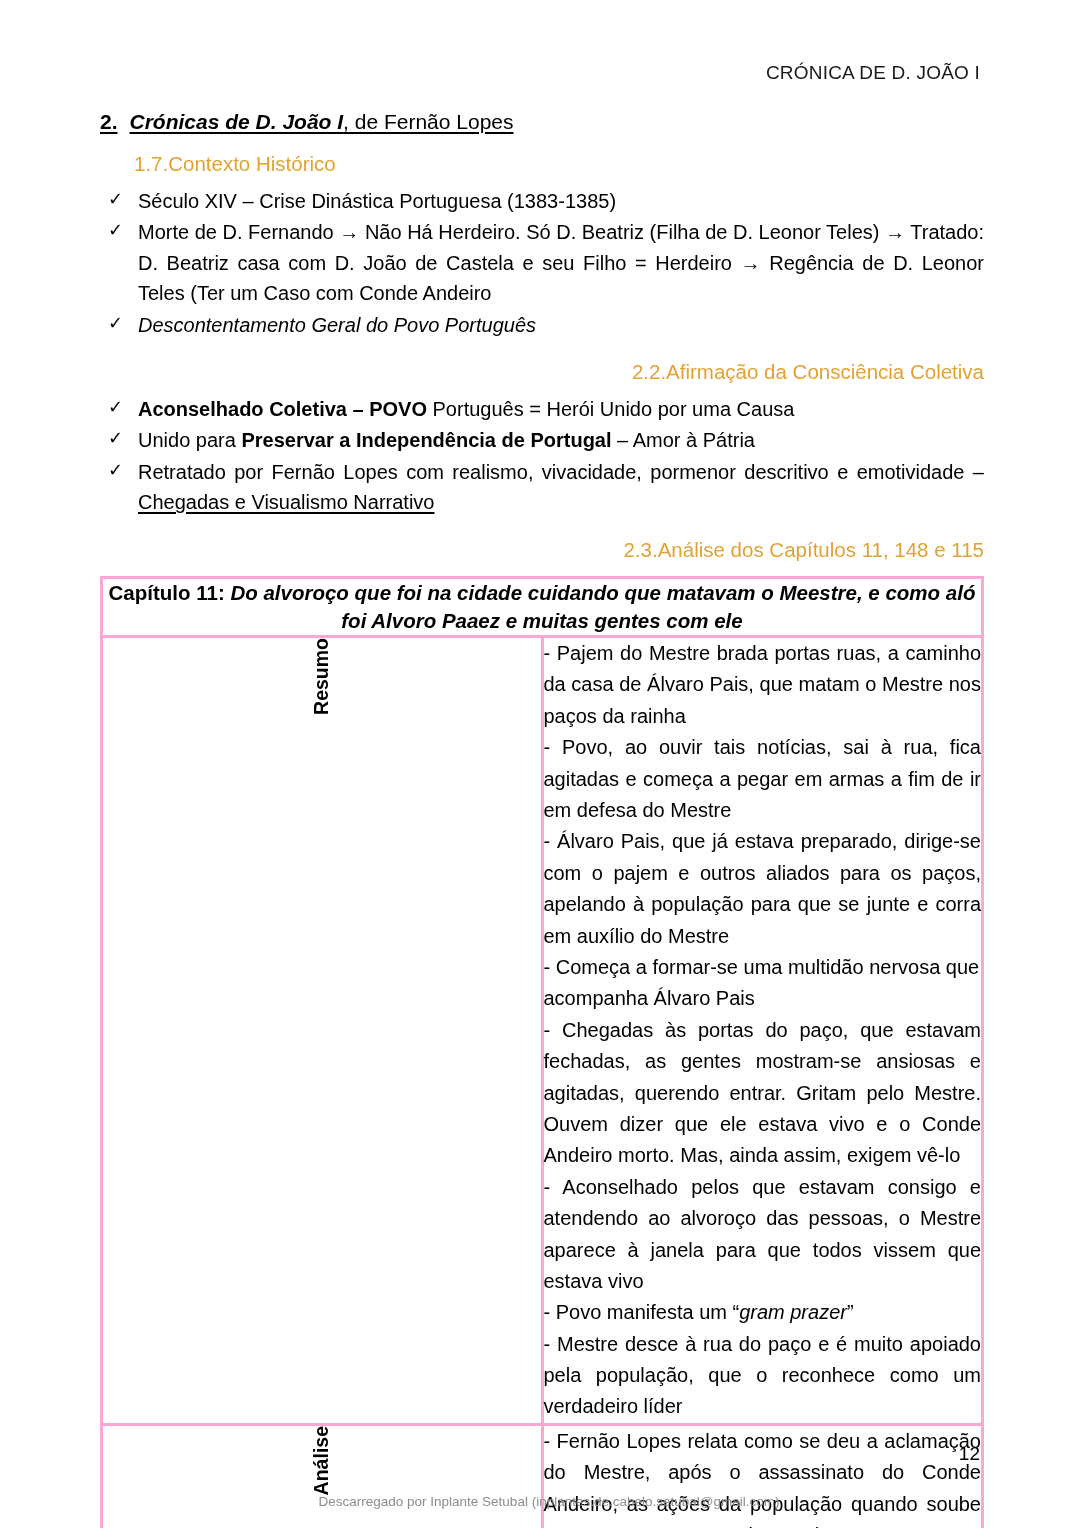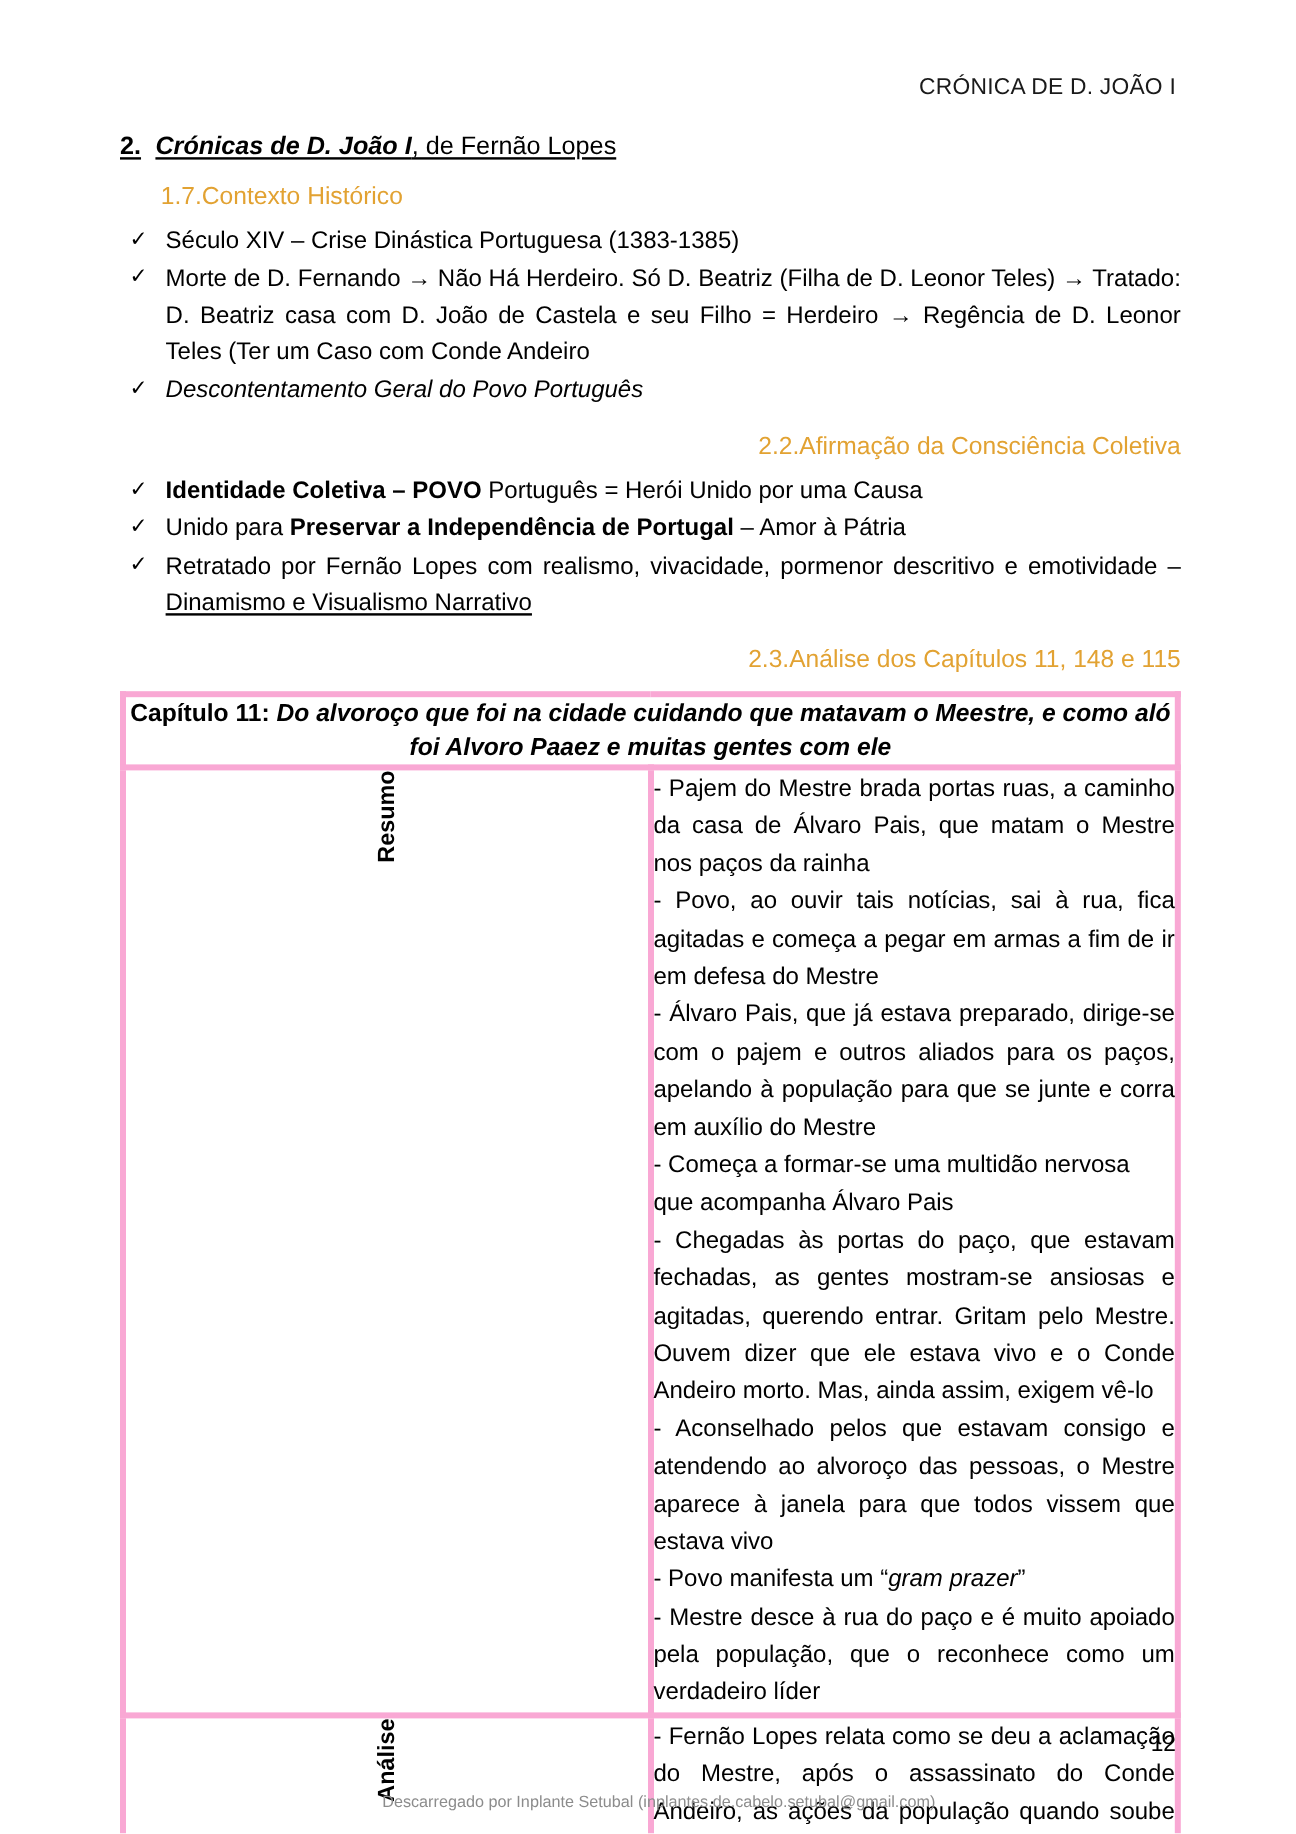--- a/index.html
+++ b/index.html
@@ -92,21 +92,21 @@
   .ul { text-decoration: underline; text-underline-offset: 3px; }
 
   
   table.doc-table {
     border-collapse: collapse;
     width: 884px;
     margin-top: 14px;
     table-layout: fixed;
   }
   table.doc-table td {
-    border: 5px solid #f9a8d4;
+    border: 3px solid #f9a8d4;
     vertical-align: top;
     padding: 0;
   }
   td.cap-head {
     text-align: center;
     padding: 10px 22px 12px 22px;
     font-size: 20.5px;
     line-height: 1.38;
   }
   td.cap-head .lead { font-weight: bold; }
@@ -185,29 +185,29 @@
         <span class="tick">✓</span>
         <span class="it">Descontentamento Geral do Povo Português</span>
       </li>
     </ul>
 
     <div class="h3 tight-top">2.2.Afirmação da Consciência Coletiva</div>
 
     <ul class="clist">
       <li>
         <span class="tick">✓</span>
-        <span class="bd">Identidade Coletiva – POVO</span><span> Português = Herói Unido por uma Causa</span>
+        <span class="bd">Aconselhado Coletiva – POVO</span><span> Português = Herói Unido por uma Causa</span>
       </li>
       <li>
         <span class="tick">✓</span>
         <span>Unido para </span><span class="bd">Preservar a Independência de Portugal</span><span> – Amor à Pátria</span>
       </li>
       <li>
         <span class="tick">✓</span>
-        <span>Retratado por Fernão Lopes com realismo, vivacidade, pormenor descritivo e emotividade – </span><span class="ul">Dinamismo e Visualismo Narrativo</span>
+        <span>Retratado por Fernão Lopes com realismo, vivacidade, pormenor descritivo e emotividade – </span><span class="ul">Chegadas e Visualismo Narrativo</span>
       </li>
     </ul>
 
     <div class="h3 tight-top">2.3.Análise dos Capítulos 11, 148 e 115</div>
 
     <table class="doc-table">
       <tbody>
           <tr>
         <td class="cap-head" colspan="2"><span class="lead">Capítulo 11:</span><span class="ttl"> Do alvoroço que foi na cidade cuidando que matavam o Meestre, e como aló foi Alvoro Paaez e muitas gentes com ele</span></td>
       </tr>

